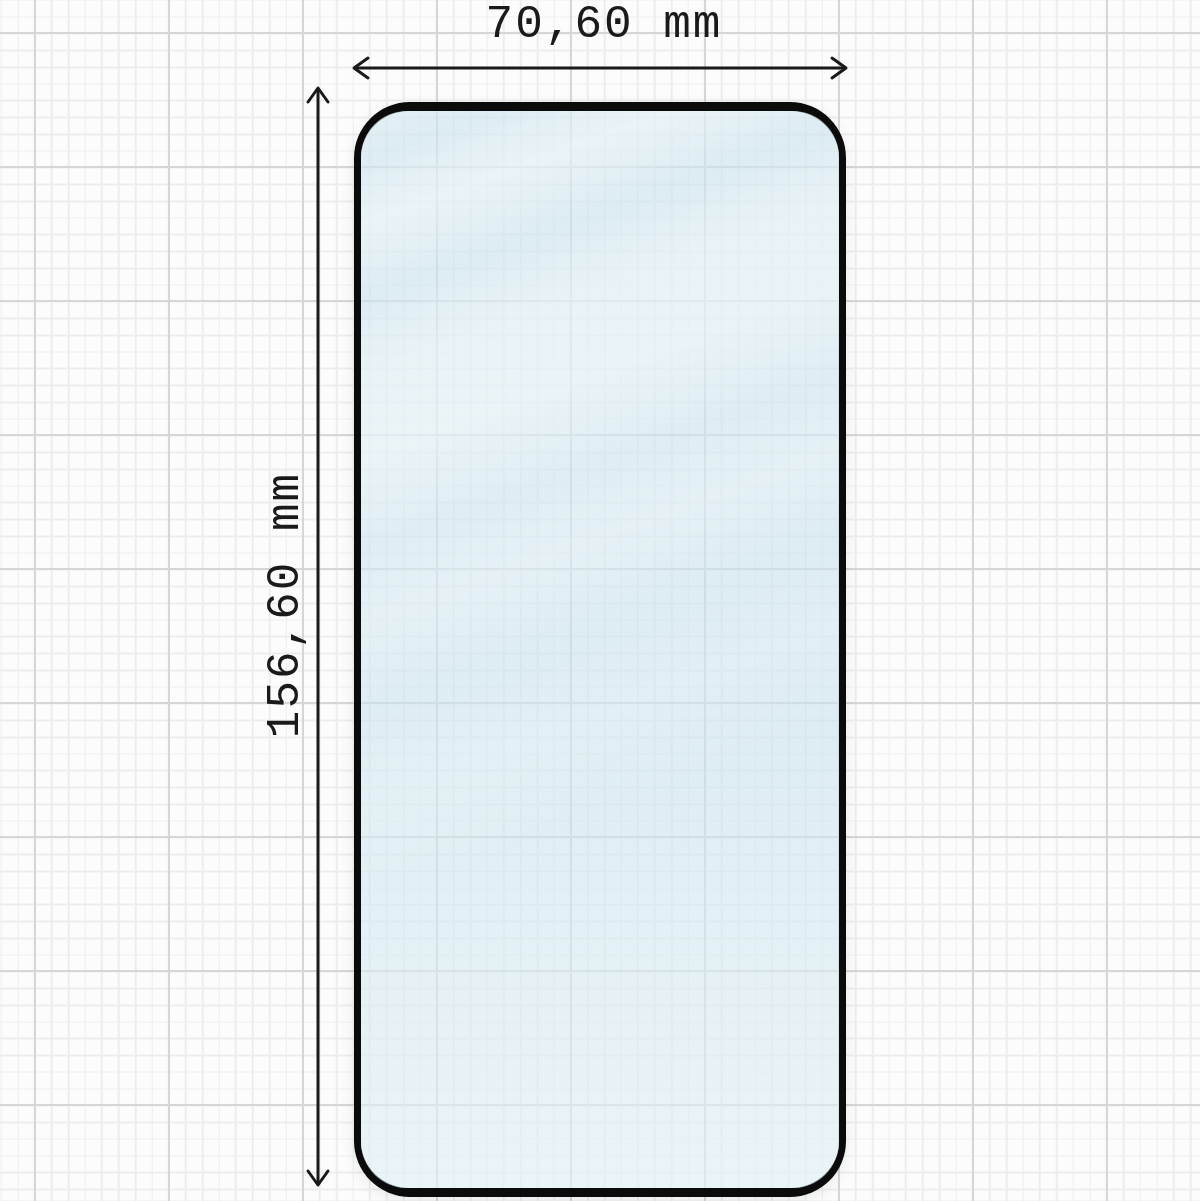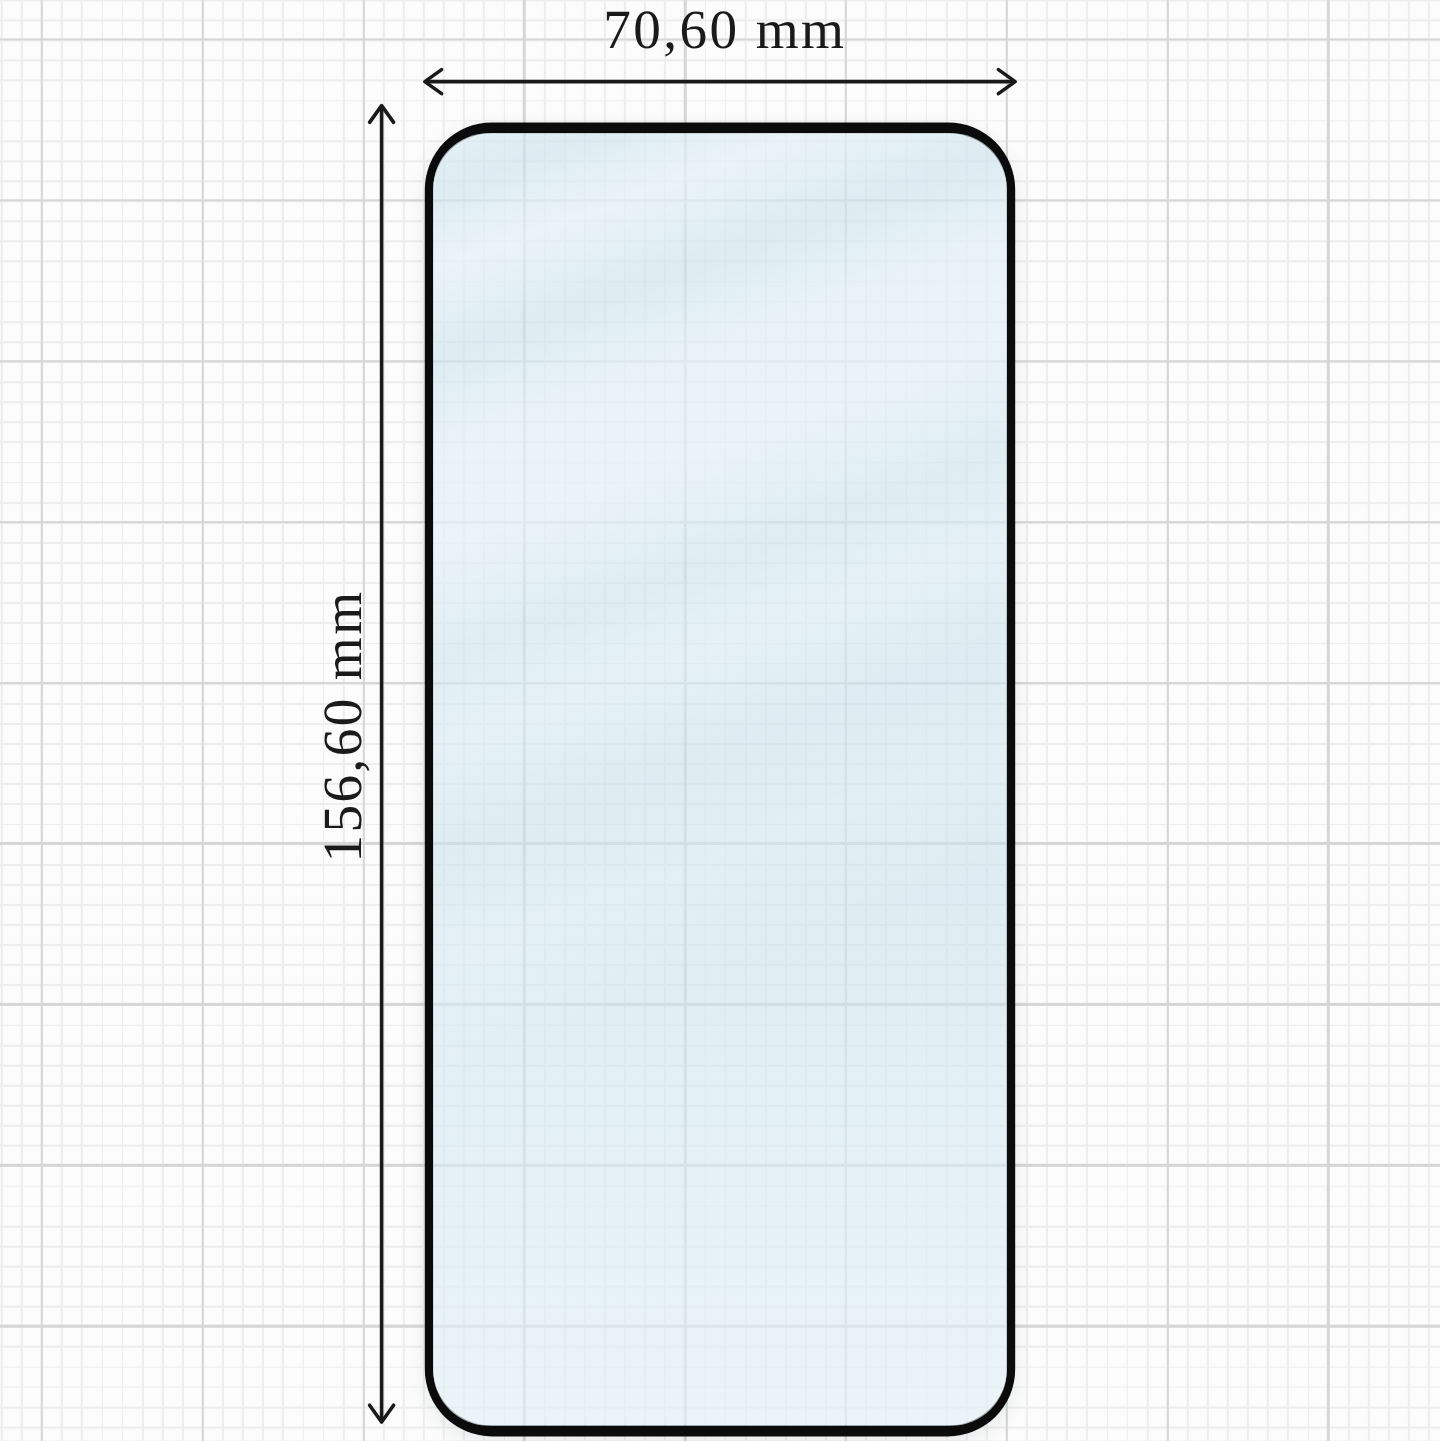--- a/index.html
+++ b/index.html
@@ -23,21 +23,21 @@
       repeating-linear-gradient(to bottom,
         var(--color-grid-major, #d6d6d6) 0, var(--color-grid-major, #d6d6d6) 2px,
         transparent 2px, transparent 134px),
       repeating-linear-gradient(to right,
         var(--color-grid-minor, #ededed) 0, var(--color-grid-minor, #ededed) 1.5px,
         transparent 1.5px, transparent 16.75px),
       repeating-linear-gradient(to bottom,
         var(--color-grid-minor, #ededed) 0, var(--color-grid-minor, #ededed) 1.5px,
         transparent 1.5px, transparent 16.75px);
     background-position: 34px 0, 0 32px, 0.75px 0, 0 -0.5px;
-    font-family: Liberation Serif, serif;
+    font-family: Liberation Mono, monospace;
   }
 
   
   .dim-svg {
     position: absolute;
     left: 0;
     top: 0;
     width: 1200px;
     height: 1201px;
     pointer-events: none;

